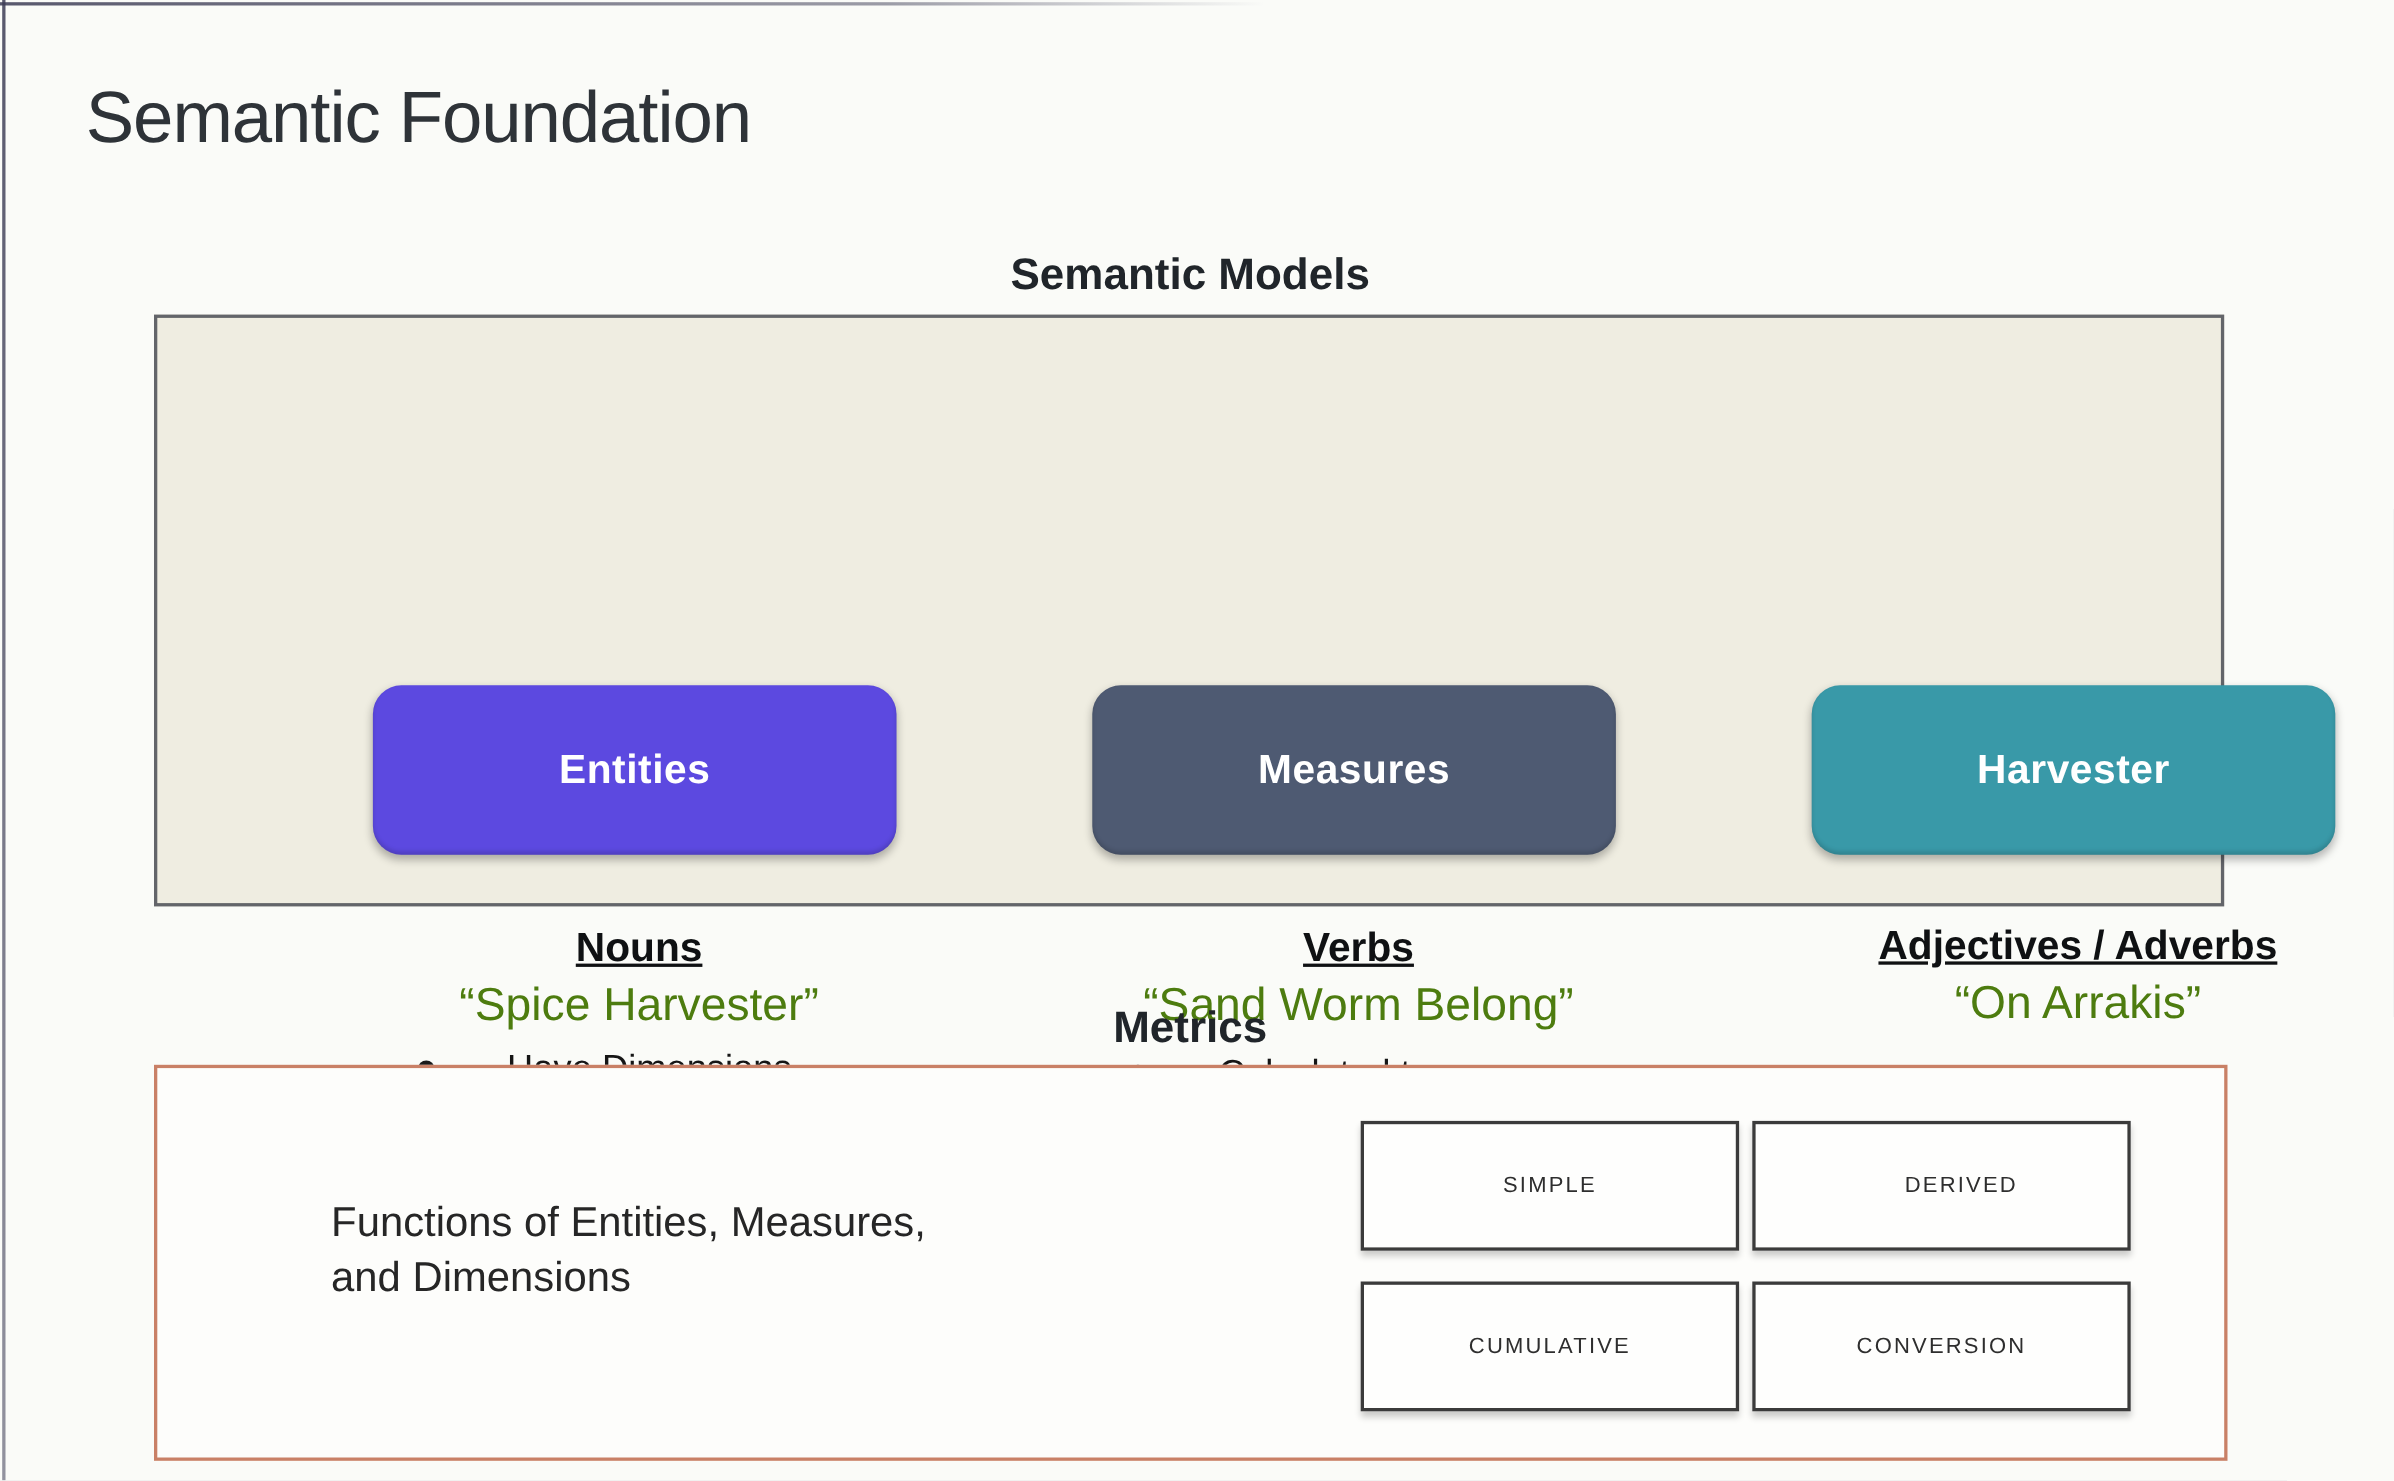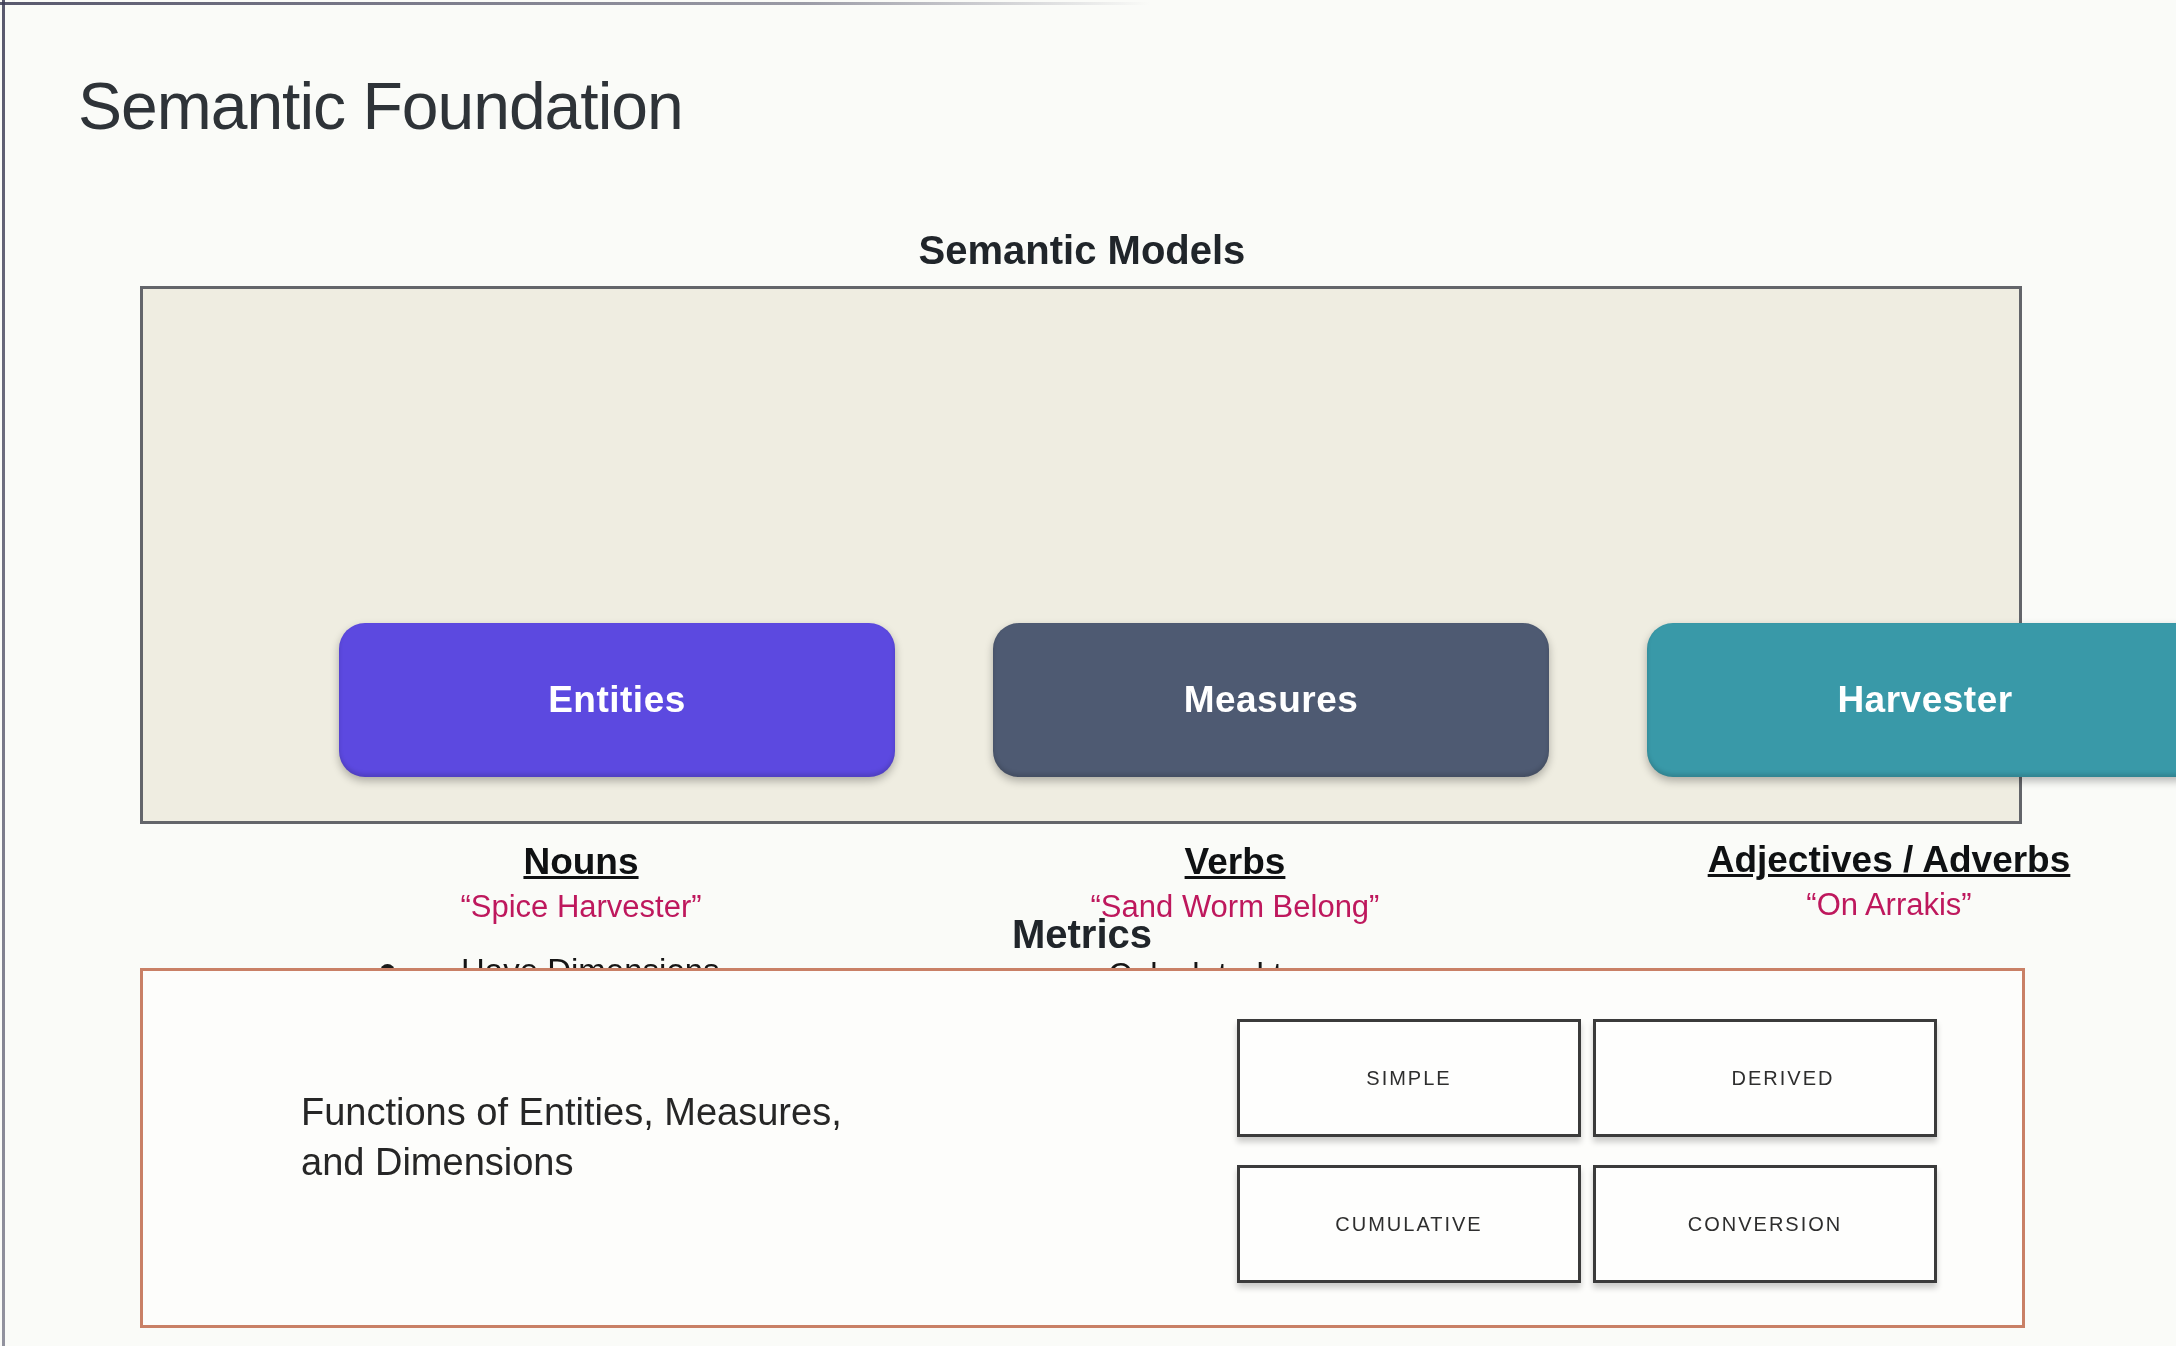--- a/index.html
+++ b/index.html
@@ -29,40 +29,40 @@
   }
   #models-heading{left:782px;top:228px;}
   #metrics-heading{left:782px;top:912px;}
 
   .models-panel{
     position:absolute;left:140px;top:286px;width:1882px;height:538px;
     background:#efede1;border:3px solid #63656a;
   }
 
   .model-chip{
-    position:absolute;width:556px;height:154px;border-radius:26px;
+    position:absolute;width:476px;height:154px;border-radius:26px;
     display:flex;align-items:center;justify-content:center;
     color:#ffffff;font-size:37px;font-weight:700;letter-spacing:.5px;
     box-shadow:0 4px 8px rgba(0,0,0,.28), inset 0 -3px 4px rgba(0,0,0,.15);
   }
   .chip-entities{left:196px;top:334px;background:#5c49e0;}
   .chip-measures{left:850px;top:334px;background:#4e5a72;}
   .chip-dimensions{left:1504px;top:334px;background:#3999a8;}
 
   .word-type{
     position:absolute;width:560px;text-align:center;
     font-size:37px;font-weight:700;color:#0f1113;text-decoration:underline;
   }
   .wt-1{left:158px;top:552px;}
   .wt-2{left:812px;top:552px;}
   .wt-3{left:1466px;top:550px;}
 
   .example-quote{
     position:absolute;width:560px;text-align:center;
-    font-size:31px;font-weight:400;color:#be185d;
+    font-size:42px;font-weight:400;color:#4d7c0f;
   }
   .eq-1{left:158px;top:600px;}
   .eq-2{left:812px;top:600px;}
   .eq-3{left:1466px;top:598px;}
 
   .bullet-list{position:absolute;font-size:33px;color:#151515;}
   .bl-1{left:237px;top:660px;}
   .bl-2{left:884px;top:664px;}
   .bl-3{left:1540px;top:696px;}
   .bullet-row{display:flex;align-items:flex-start;line-height:44px;}

